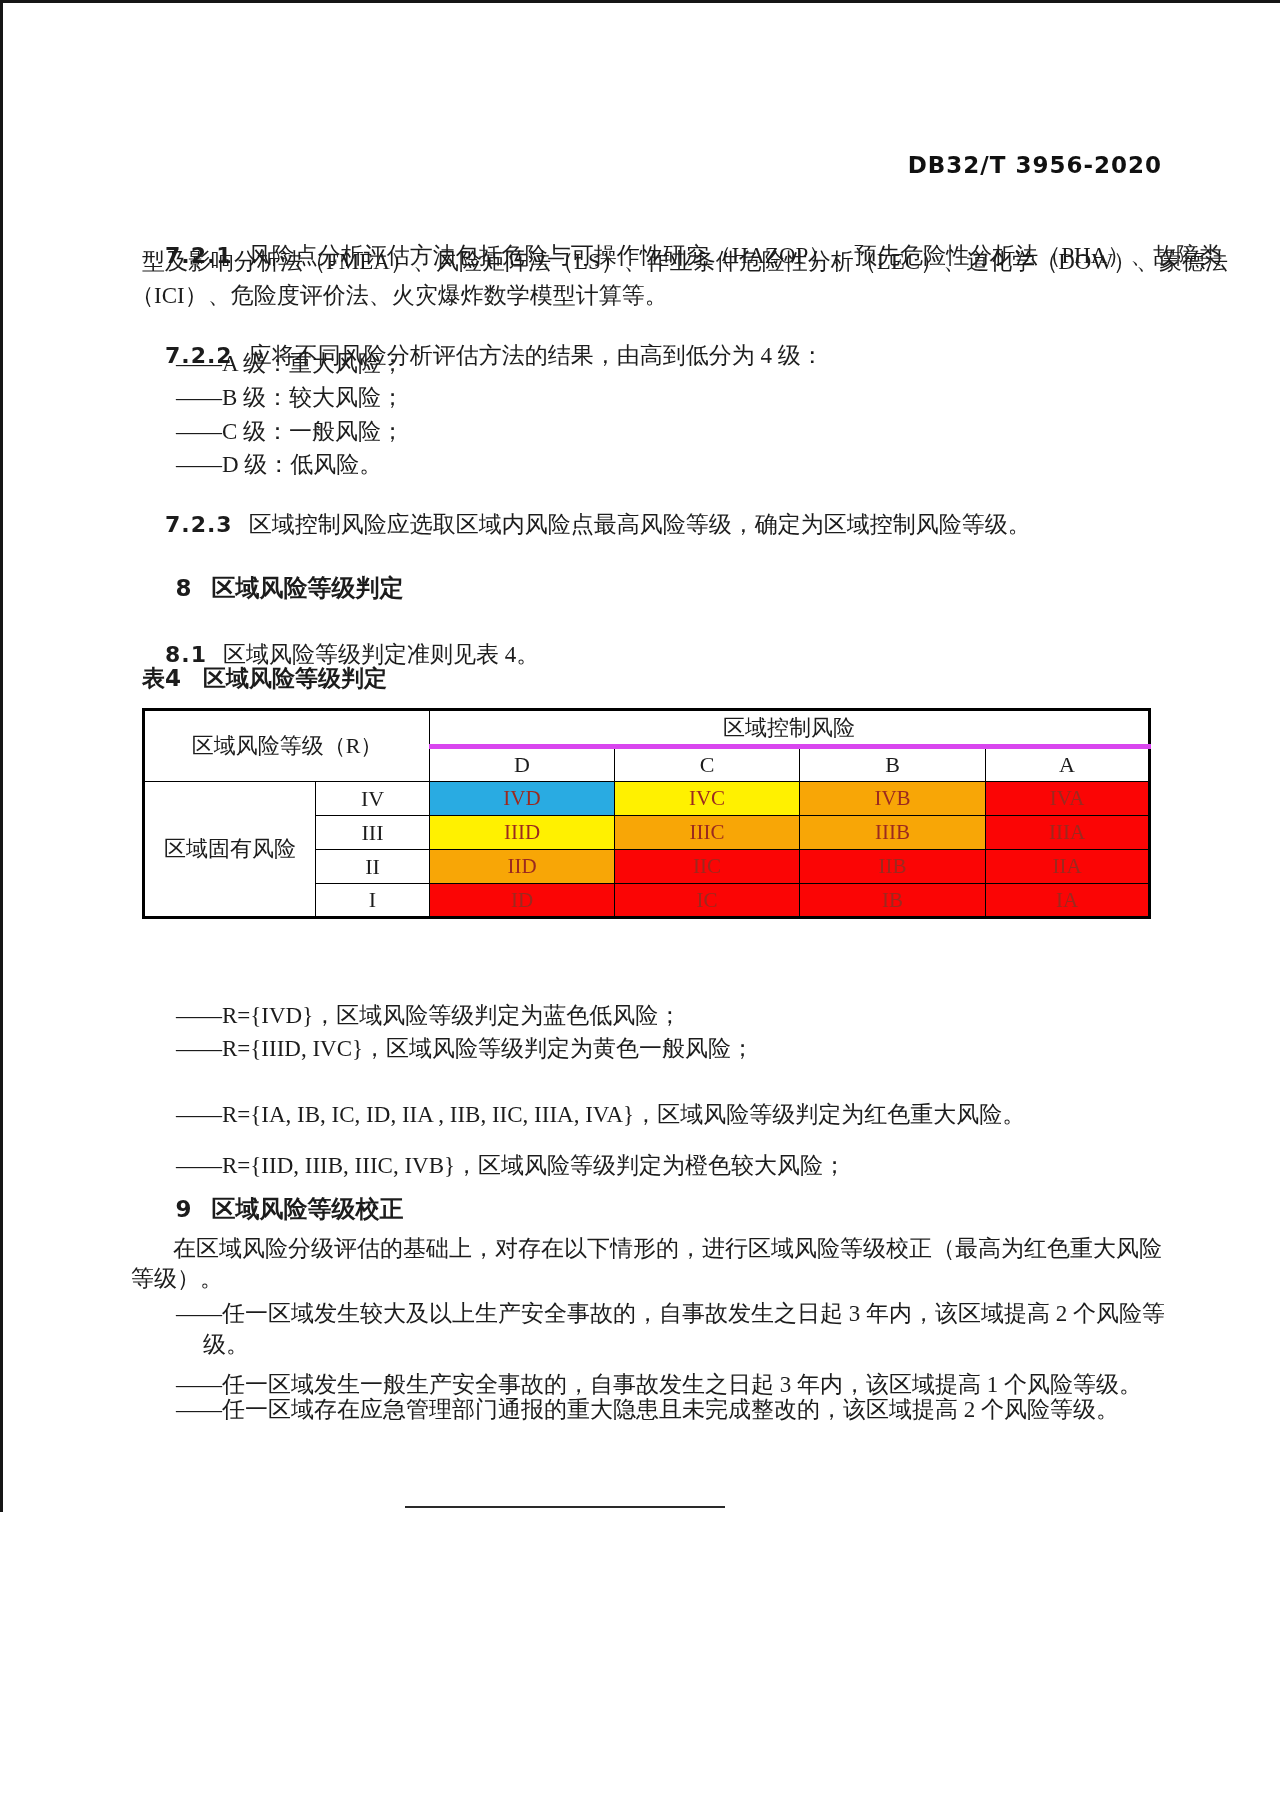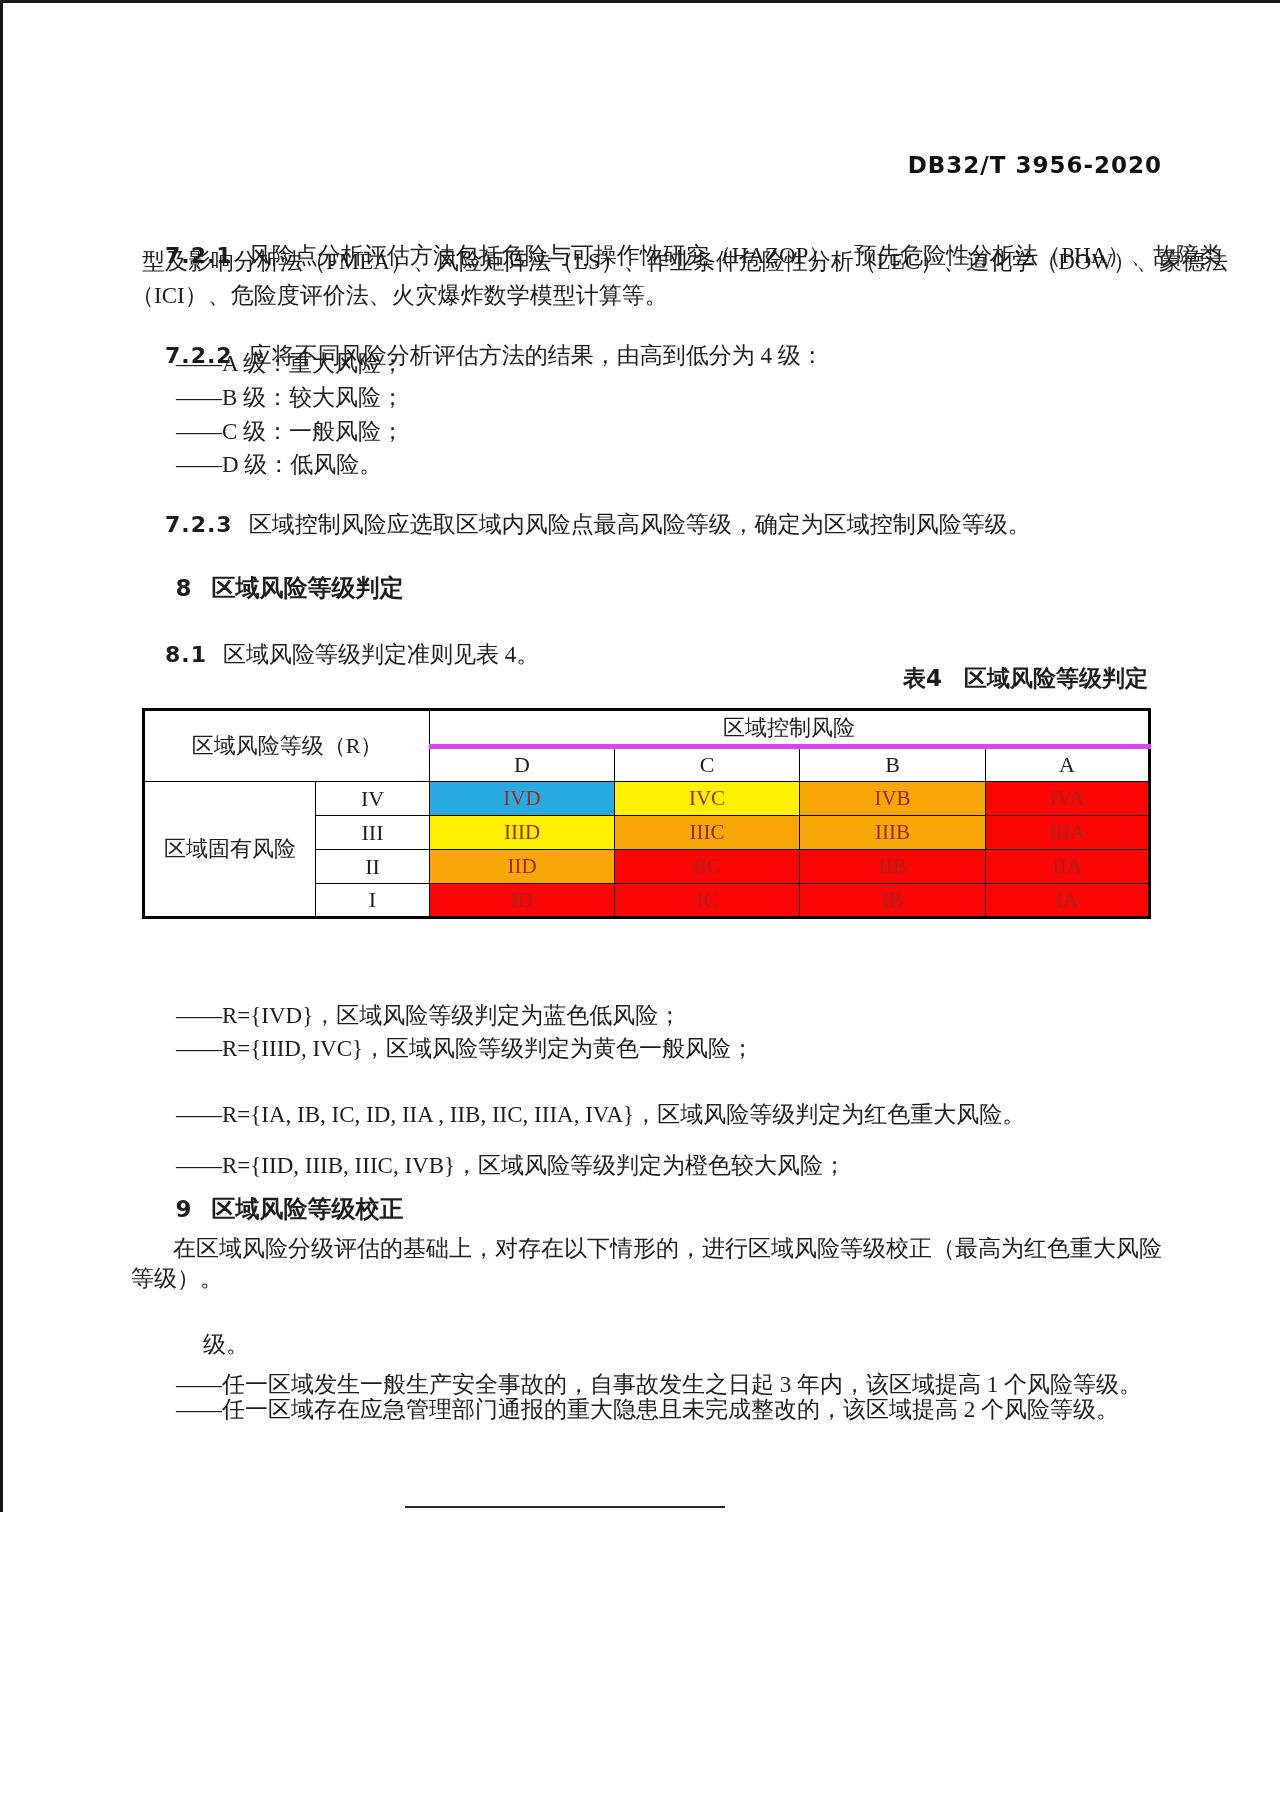--- a/index.html
+++ b/index.html
@@ -8,21 +8,21 @@
   .edge-top{position:absolute;top:0;left:0;width:100%;height:3px;background:#161616;}
   .edge-left{position:absolute;top:0;left:0;width:3px;height:100%;background:#161616;}
   .t{position:absolute;white-space:pre;font-size:23px;line-height:28px;color:#1c1c1c;}
   .cnum{font-family:"DejaVu Sans","Liberation Sans",sans-serif;font-weight:bold;
         font-size:22px;padding-right:16px;letter-spacing:1px;}
   .hnum{font-family:"DejaVu Sans","Liberation Sans",sans-serif;font-weight:bold;
         font-size:23px;padding-right:20px;}
   .heading{font-family:"DejaVu Sans","Liberation Sans",sans-serif;font-weight:bold;font-size:24px;}
   .docnum{position:absolute;font-family:"DejaVu Sans","Liberation Sans",sans-serif;
           font-weight:bold;font-size:23px;letter-spacing:1px;color:#111;}
-  .caption{position:absolute;text-align:right;font-family:"DejaVu Sans","Liberation Sans",sans-serif;
+  .caption{position:absolute;text-align:left;font-family:"DejaVu Sans","Liberation Sans",sans-serif;
            font-weight:bold;font-size:23px;}
   .caption .gap{display:inline-block;width:22px;}
   
   #risk-table{position:absolute;left:142px;top:708px;border-collapse:collapse;table-layout:fixed;
               border:3px solid #000;}
   #risk-table td{border:1px solid #000;text-align:center;vertical-align:middle;
                  font-family:"Liberation Serif","DejaVu Serif",serif;font-size:21px;padding:0;}
   #risk-table td.hdr{font-size:22px;}
   #risk-table td.grphdr{border-bottom:5px solid #d946ef;}
   .cb{background:#29ABE2;color:#9B2A1F;}
@@ -134,20 +134,21 @@
   <div class="t" style="top:1002px;left:176px;">——R={IVD}，区域风险等级判定为蓝色低风险；</div>
   <div class="t" style="top:1035px;left:176px;">——R={IIID, IVC}，区域风险等级判定为黄色一般风险；</div>
   <div class="t" style="top:1128px;left:176px;margin-top:24px;">——R={IID, IIIB, IIIC, IVB}，区域风险等级判定为橙色较大风险；</div>
   <div class="t" style="top:1101px;left:176px;">——R={IA, IB, IC, ID, IIA , IIB, IIC, IIIA, IVA}，区域风险等级判定为红色重大风险。</div>
 
   <div class="t heading" style="top:1167px;left:142px;">
     <span class="hnum">9</span><span>区域风险等级校正</span>
   </div>
   <div class="t" style="top:1235px;left:173px;">在区域风险分级评估的基础上，对存在以下情形的，进行区域风险等级校正（最高为红色重大风险</div>
   <div class="t" style="top:1265px;left:131px;">等级）。</div>
+  <div class="t" style="top:1300px;left:176px;">——任一区域发生较大及以上生产安全事故的，自事故发生之日起 3 年内，该区域提高 2 个风险等</div>
   <div class="t" style="top:1331px;left:203px;">级。</div>
   <div class="t" style="top:1363px;left:176px;margin-top:8px;">——任一区域发生一般生产安全事故的，自事故发生之日起 3 年内，该区域提高 1 个风险等级。</div>
   <div class="t" style="top:1396px;left:176px;">——任一区域存在应急管理部门通报的重大隐患且未完成整改的，该区域提高 2 个风险等级。</div>
 
   <div class="divider" style="top:1506px;left:405px;width:320px;"></div>
 
   <div class="pagenum" style="top:1663px;left:1130px;">5</div>
 
   <div>
     <div class="wm-bubble" style="left:1050px;top:1729px;width:34px;height:32px;">

